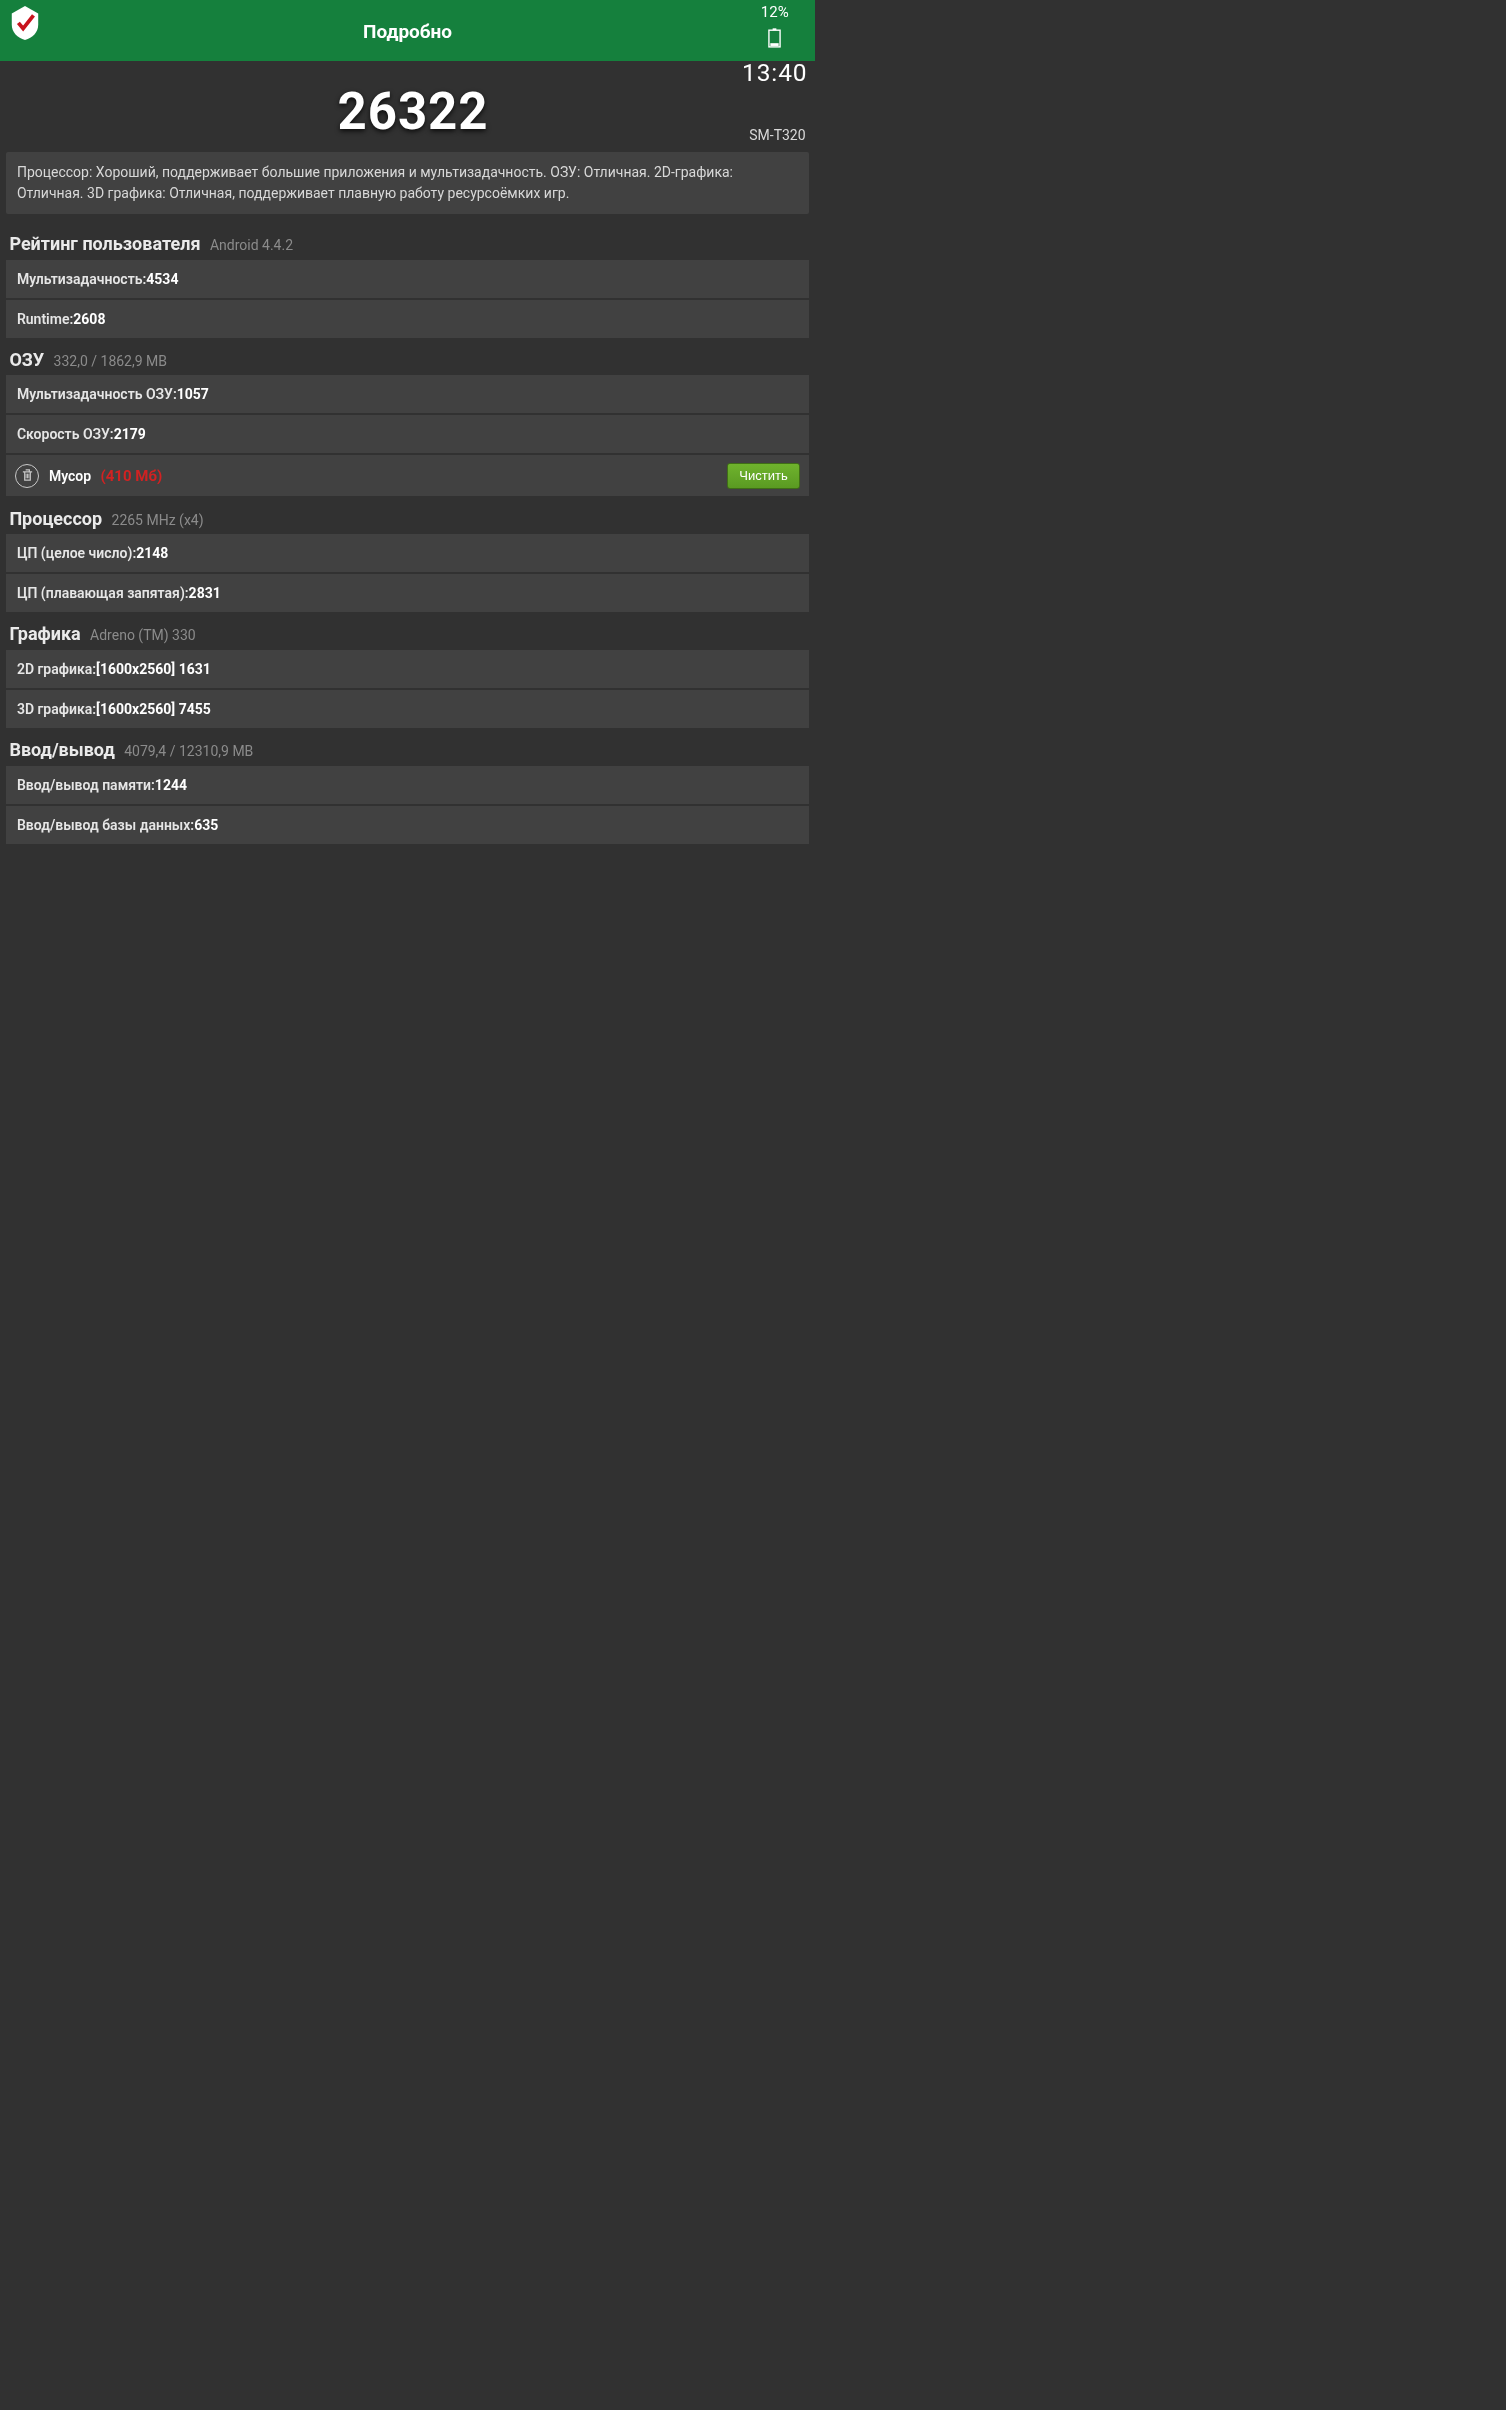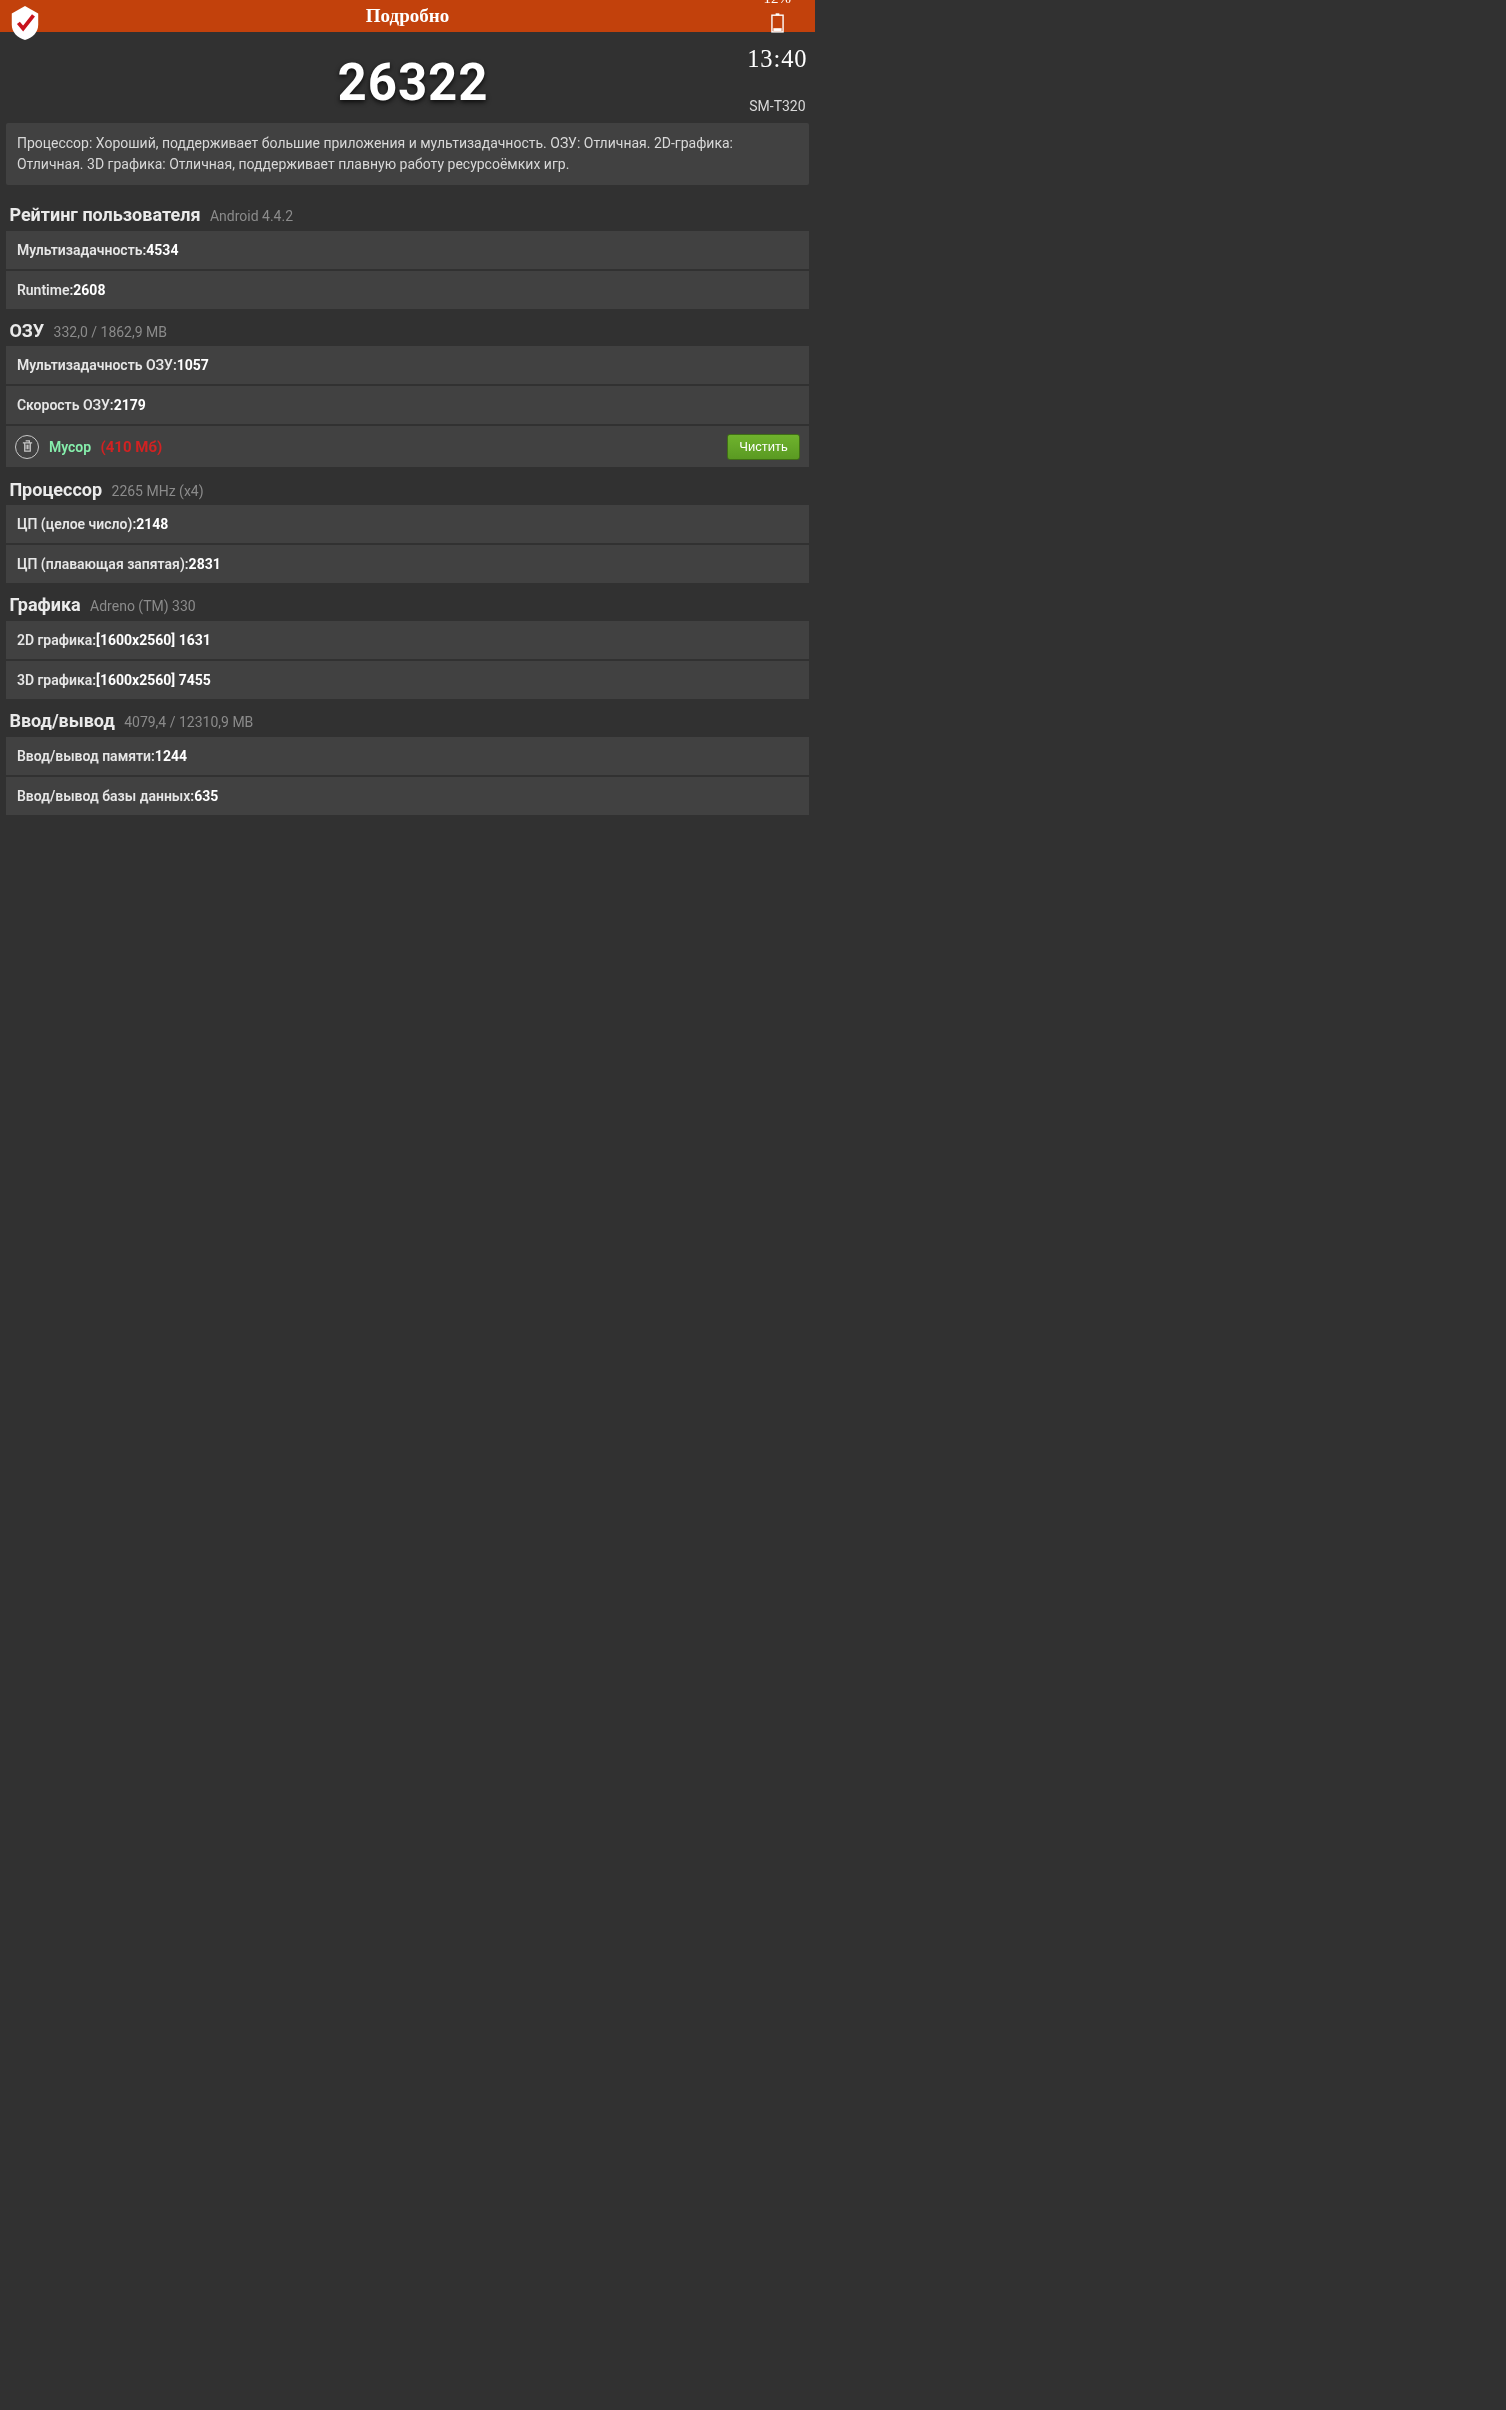--- a/index.html
+++ b/index.html
@@ -5,25 +5,24 @@
   * { margin: 0; padding: 0; box-sizing: border-box; }
   html, body {
     width: 815px;
     height: 1303px;
     background: #313131;
     font-family: Roboto, "Helvetica Neue", Arial, sans-serif;
     color: #e6e6e6;
     overflow: hidden;
   }
   .statusbar {
-    background: #c2410c;
-    height: 32px;
+    background: #15803d;
+    height: 61px;
     position: relative;
     color: #fff;
-    font-family: Liberation Serif, serif;
   }
   .app-icon {
     position: absolute;
     left: 7.5px; top: 3.8px;
     width: 34px; height: 38px;
   }
   .title {
     position: absolute;
     left: 50%; top: 50%;
     transform: translate(-50%, -50%);
@@ -114,21 +113,21 @@
     align-items: center;
     padding: 0 9.4px;
     gap: 9.4px;
   }
   .trash-icon {
     width: 24.5px; height: 24.5px;
     border: 1.9px solid #c9c9c9;
     border-radius: 50%;
     display: flex; align-items: center; justify-content: center;
   }
-  .cleaner-label { font-size: 14px; font-weight: 600; color: #86efac; }
+  .cleaner-label { font-size: 14px; font-weight: 600; color: #ffffff; }
   .cleaner-size { color: #d12222; font-weight: 700; }
   .clean-btn {
     margin-left: auto;
     background: linear-gradient(#6fb32d, #5a9a22);
     border: 0.9px solid #3f6e16;
     color: #fff;
     font-size: 13px;
     padding: 4.7px 11.3px;
     border-radius: 2.8px;
     cursor: pointer;

